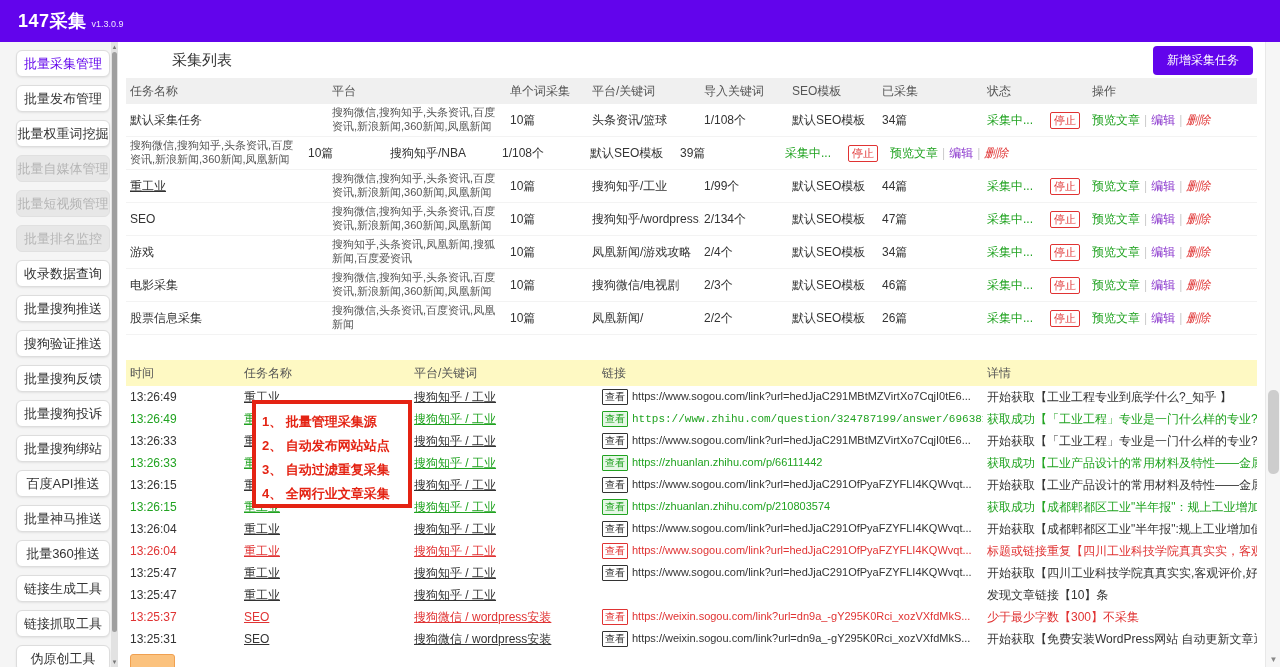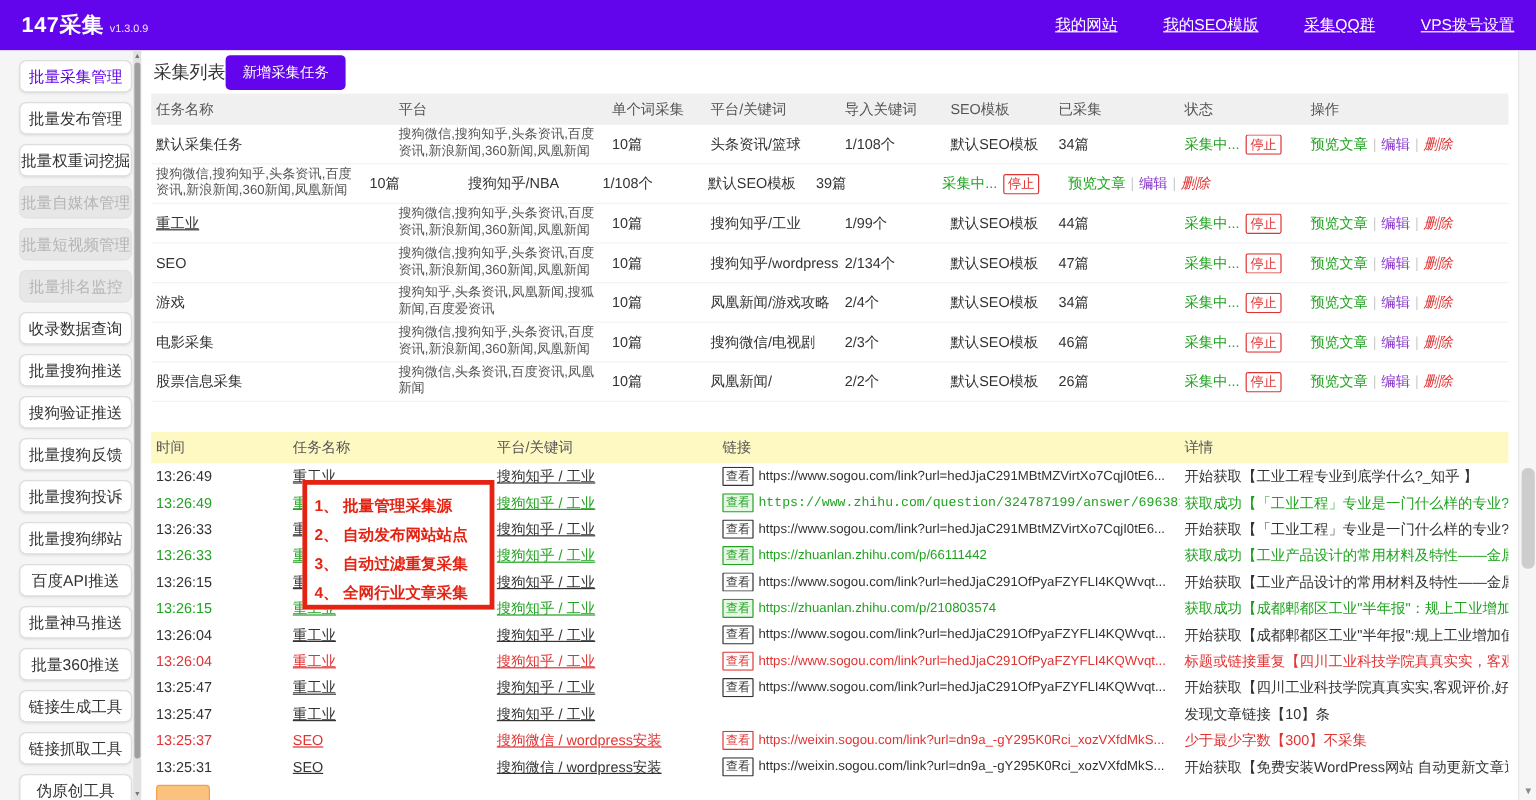--- a/index.html
+++ b/index.html
@@ -39,39 +39,39 @@
     background:#f6f6f6; border-left:1px solid #e8e8e8; }
   .win-scroll .thumb { position:absolute; left:2px; top:348px; width:11px; height:84px;
     background:#cdcdcd; border-radius:5px; }
   .win-scroll .arr { position:absolute; left:0; width:15px; height:14px; color:#888;
     font-size:8px; line-height:14px; text-align:center; }
   .win-scroll .arr.down { bottom:0; }
 
   
   .main { position:absolute; left:118px; top:42px; width:1147px; height:625px;
     background:#fff; overflow:hidden; }
-  .panel-head { height:36px; display:flex; align-items:center; justify-content:flex-start;
-    padding:0 12px 0 10px; }
+  .panel-head { height:36px; display:flex; align-items:center; justify-content:space-between;
+    padding:0 12px 0 10px;margin-left:44px; }
   .panel-title { font-size:15px; color:#333; }
   .new-task-btn { background:#6204ec; color:#fff; border:none; border-radius:4px;
     font-size:12px; padding:6px 14px; cursor:pointer; font-family:inherit; }
 
   
   .thead { display:flex; background:#f0f0f0; height:26px; align-items:center;
     margin:0 8px; font-size:12px; color:#555; }
   .th { padding:0 4px; white-space:nowrap; overflow:hidden; }
   .trow { display:flex; margin:0 8px; border-bottom:1px solid #f3f3f3; align-items:center; }
   .td { padding:0 4px; white-space:nowrap; overflow:hidden; font-size:12px; color:#333; }
 
   
   .task-row { height:33px; }
   .td.platform { white-space:normal; font-size:11px; line-height:1.25; color:#555; }
   .name-link { text-decoration:underline; cursor:pointer; }
   .status-run { color:#21a321; font-size:12px; }
-  .stop-chip { display:inline-block; margin-left:5px; color:#e03333; border:1px solid #e03333;
+  .stop-chip { display:inline-block; margin-left:17px; color:#e03333; border:1px solid #e03333;
     border-radius:2px; font-size:11px; padding:0 3px; cursor:pointer; background:#fff; }
   .op { cursor:pointer; font-size:12px; }
   .op.preview { color:#21a321; }
   .op.edit { color:#8833cc; }
   .op.del { color:#e03333;font-style:italic; }
   .op-sep { color:#ccc; margin:0 4px; font-size:12px; }
 
   
   .log-head { margin-top:25px; background:#fef9c3; }
   .log-row { height:22px; border-bottom:none; }
@@ -95,26 +95,20 @@
     background:#fbc27e; border:1px solid #f0a050; border-radius:3px; z-index:4; cursor:pointer; }
 </style>
 </head>
 <body>
 
 <div class="topbar">
   <div class="logo-wrap">
     <span class="logo">147采集</span>
     <span class="version">v1.3.0.9</span>
   </div>
-  <div class="topnav">
-      <a class="nav-link">我的网站</a>
-      <a class="nav-link">我的SEO模版</a>
-      <a class="nav-link">采集QQ群</a>
-      <a class="nav-link">VPS拨号设置</a>
-    </div>
 </div>
 
 <div class="sidebar">
   <div class="side-list">
       <div class="side-btn active">批量采集管理</div>
       <div class="side-btn normal">批量发布管理</div>
       <div class="side-btn normal">批量权重词挖掘</div>
       <div class="side-btn disabled">批量自媒体管理</div>
       <div class="side-btn disabled">批量短视频管理</div>
       <div class="side-btn disabled">批量排名监控</div>

